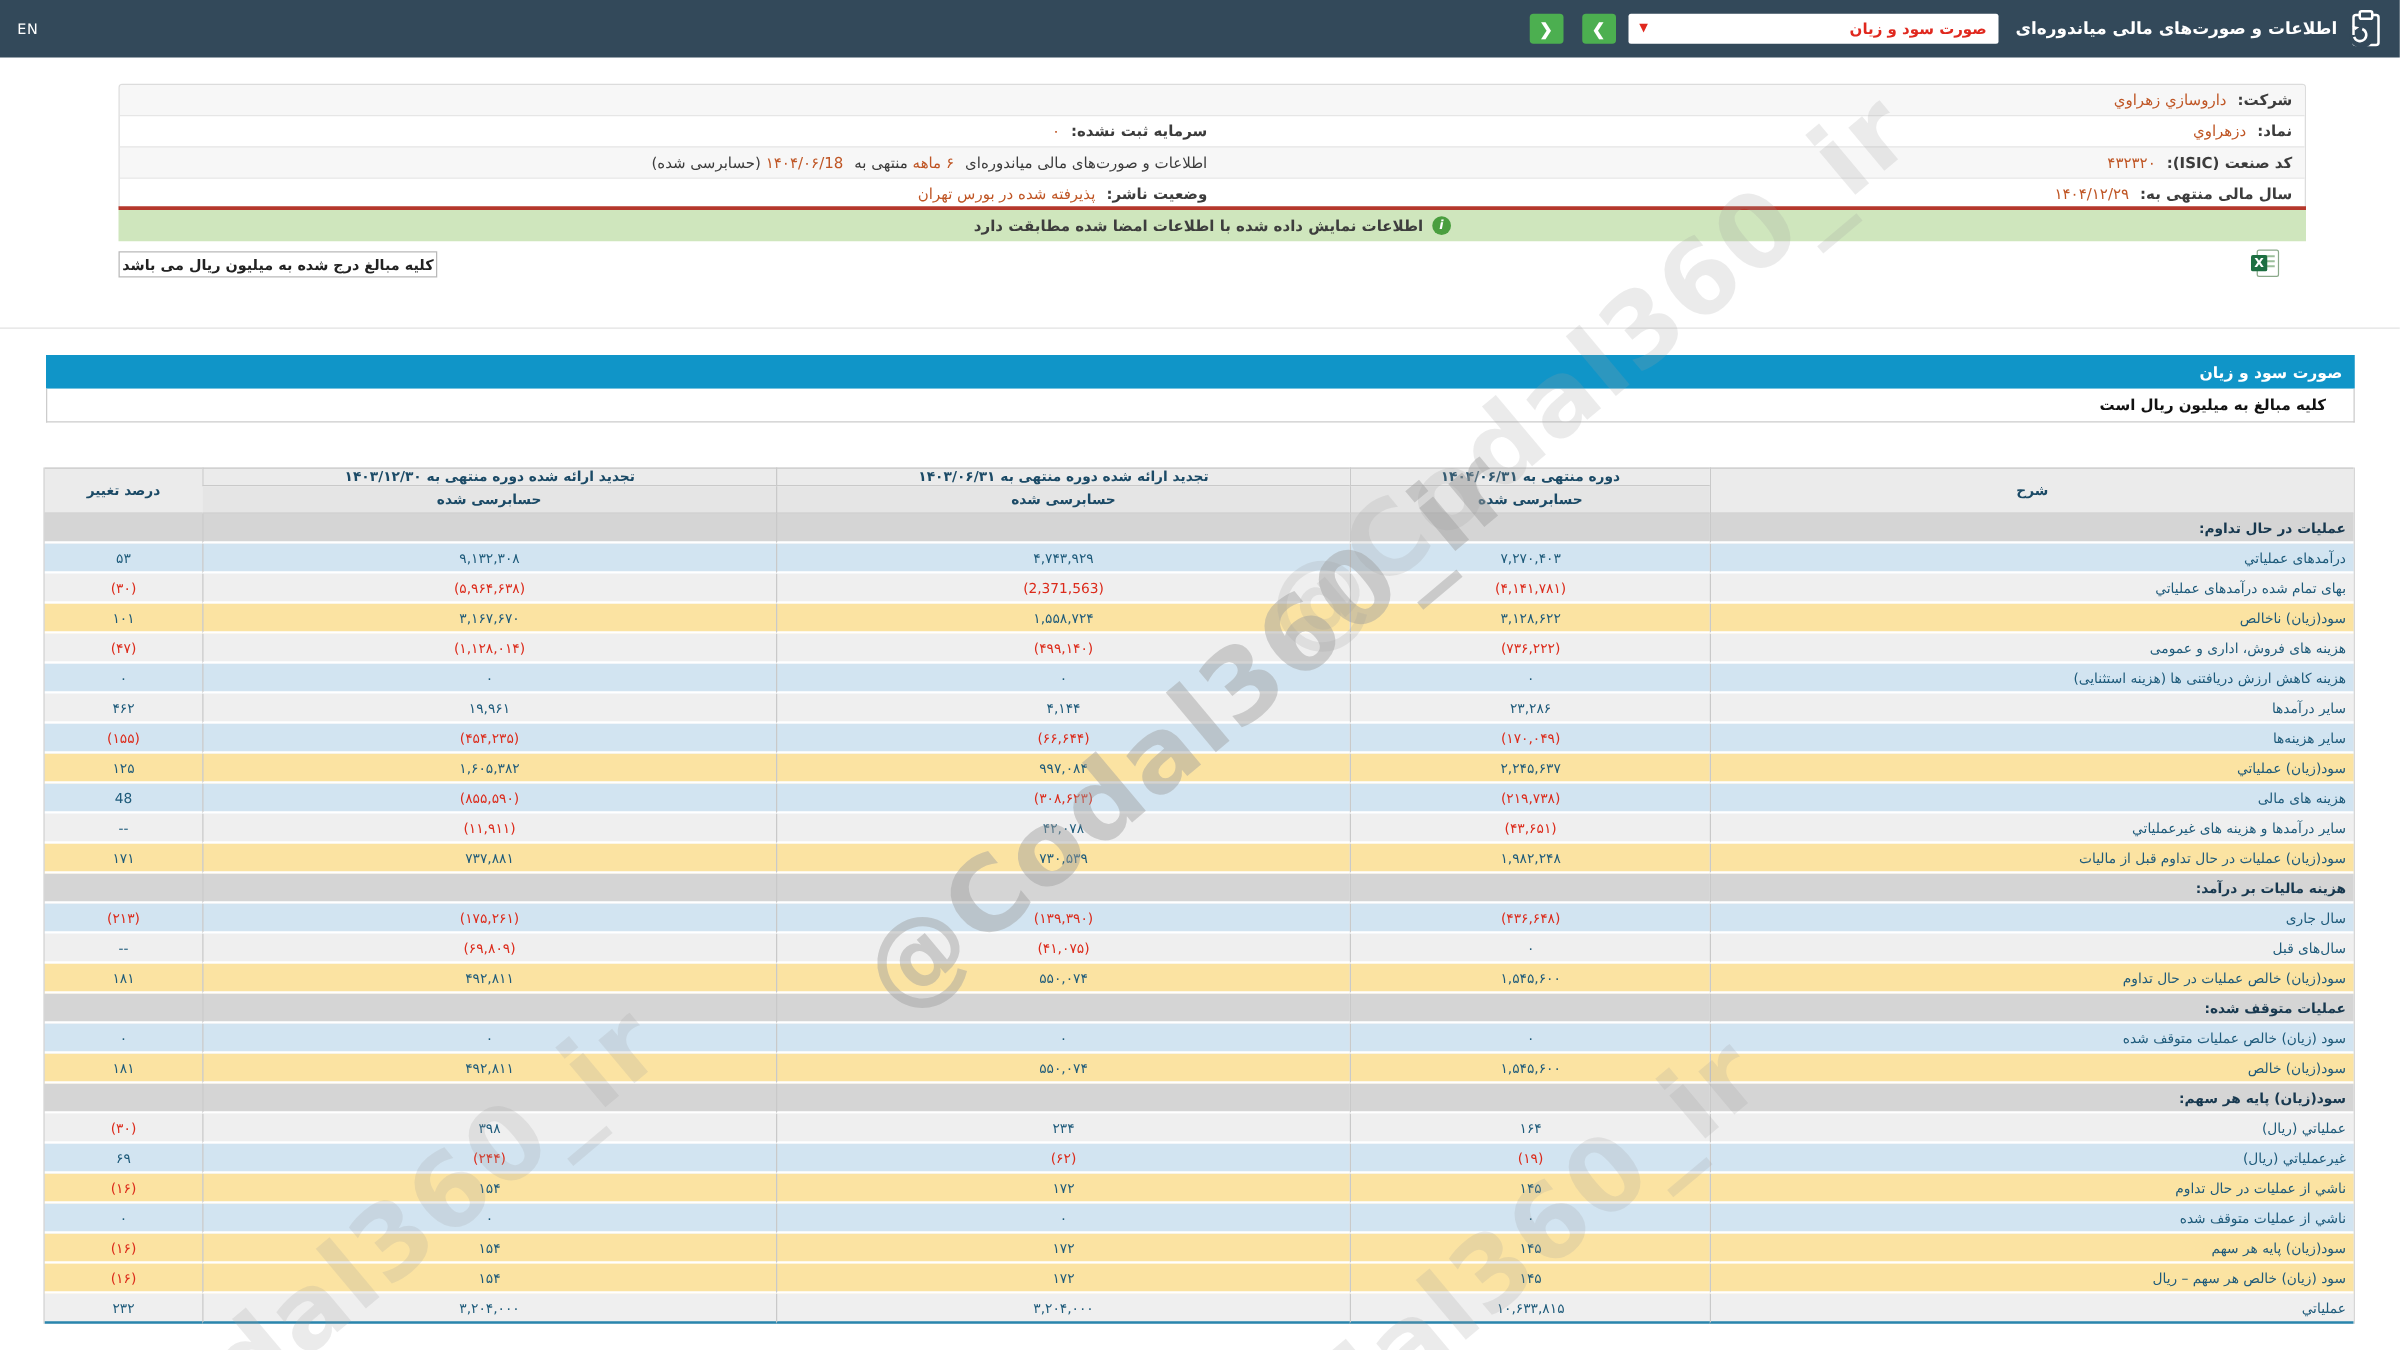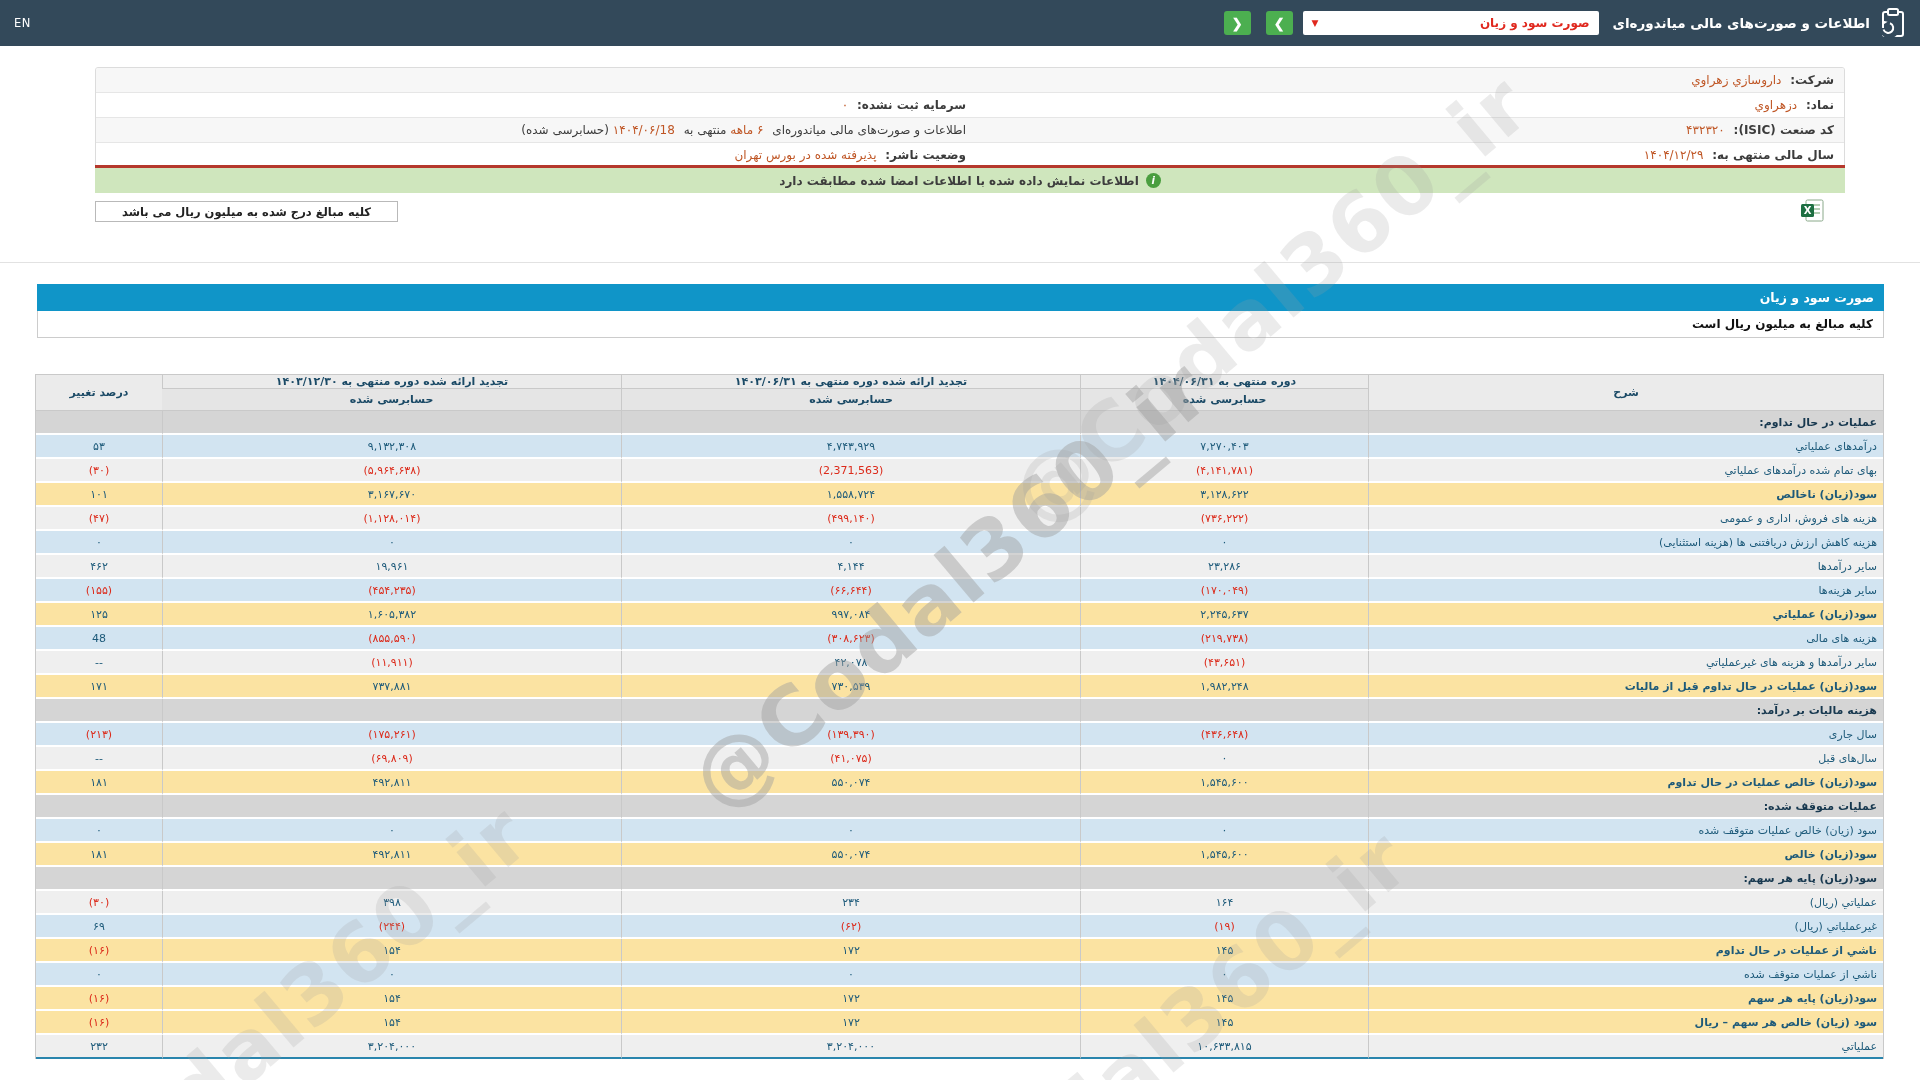--- a/index.html
+++ b/index.html
@@ -34,54 +34,54 @@
   .red-line{position:absolute;right:75px;top:165px;width:1750px;height:3px;background:#b5382c;}
 
   
   .banner{position:absolute;right:75px;top:168px;width:1750px;height:25px;background:#cfe6bd;
           display:flex;align-items:center;justify-content:center;gap:7px;
           font-size:12px;font-weight:bold;color:#3d3d3d;}
   .info-i{width:15px;height:15px;border-radius:50%;background:#4a9e3f;color:#fff;font-size:10px;
           font-weight:bold;font-style:italic;display:flex;align-items:center;justify-content:center;flex:0 0 auto;}
 
   
-  .unit-box{position:absolute;left:95px;top:201px;width:303px;height:21px;border:1px solid #b9b9b9;
+  .unit-box{position:absolute;left:95px;top:201px;width:255px;height:21px;border:1px solid #b9b9b9;
             background:#fff;display:flex;align-items:center;justify-content:center;
             font-size:11.5px;font-weight:bold;color:#222;box-sizing:border-box;}
   .excel-btn{position:absolute;left:1800px;top:199px;width:24px;height:23px;cursor:pointer;}
   .divider{position:absolute;left:0;top:262px;width:1920px;height:1px;background:#e2e2e2;}
 
   
   .stmt-bar{position:absolute;right:36px;top:284px;width:1847px;height:27px;background:#1095c8;
             color:#fff;font-weight:bold;font-size:12.5px;display:flex;align-items:center;
             padding-right:10px;box-sizing:border-box;}
   .stmt-note{position:absolute;right:36px;top:311px;width:1847px;height:27px;background:#fff;
              border:1px solid #cccccc;border-top:none;display:flex;align-items:center;
-             padding-right:10px;font-size:12px;font-weight:bold;color:#111;box-sizing:border-box;}
+             padding-right:22px;font-size:12px;font-weight:bold;color:#111;box-sizing:border-box;}
 
   
   .stmt{position:absolute;right:36px;top:374px;width:1847px;border-collapse:separate;border-spacing:0;
         table-layout:fixed;font-size:11px;border-right:1px solid #c9c9c9;border-left:1px solid #c9c9c9;}
   .stmt th,.stmt td{box-sizing:border-box;padding:0 6px;overflow:hidden;white-space:nowrap;}
   .stmt th{background:#ebebeb;color:#1b4a66;font-weight:bold;height:14px;
            border-bottom:1px solid #c9c9c9;text-align:center;}
   .stmt thead tr:first-child th{border-top:1px solid #c9c9c9;}
   .stmt th:not(:last-child),.stmt td:not(:last-child){border-left:1px solid #c9c9c9;}
   .stmt th.sub{background:#e5e5e5;height:22px;}
   .stmt tbody td{height:24px;border-bottom:2px solid #ffffff;}
   .stmt tbody tr:last-child td{border-bottom:2px solid #2a85ad;}
   .desc{text-align:right;color:#1d5a7a;}
   .num{text-align:center;color:#1d5a7a;direction:ltr;}
   .neg{color:#dc2a1a;}
   .sec{background:#d5d5d5;}
   .sec .desc{font-weight:bold;color:#17384f;}
   .bg-blue{background:#d2e4f1;}
   .bg-gray{background:#efefef;}
   .bg-yellow{background:#fbe3a2;}
-  tr.bg-yellow td.desc{font-weight:bold;margin-top:16px;}
+  tr.bg-yellow td.desc{font-weight:normal;margin-top:16px;}
 
   
   .wm{position:absolute;direction:ltr;font-weight:bold;font-size:82px;color:#9f9f9f;white-space:nowrap;
       transform:translate(-50%,-50%) rotate(-40deg);pointer-events:none;letter-spacing:2px;}
   .wm-main{opacity:.45;}
   .wm-faint{opacity:.20;}
 </style>
 </head>
 <body>
 

